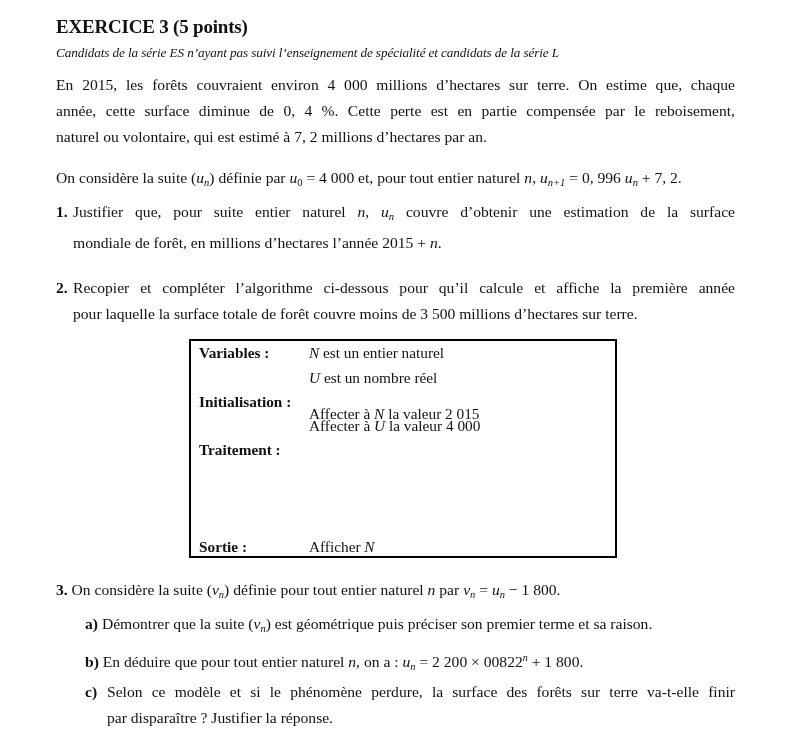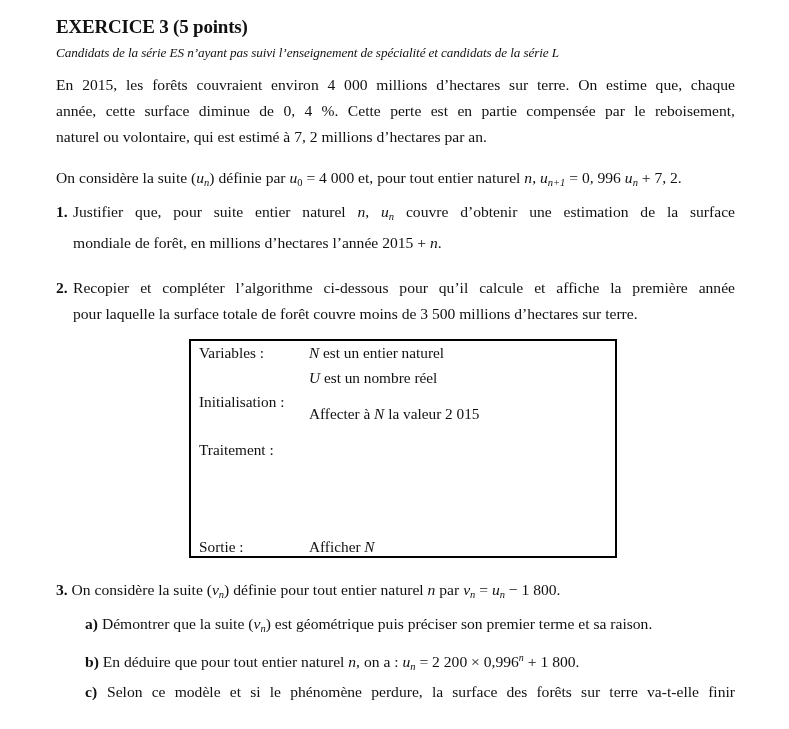--- a/index.html
+++ b/index.html
@@ -15,21 +15,21 @@
   .math { font-style: italic; }
   sub { font-size: 10.5px; vertical-align: -3px; font-style: italic; }
   sup { font-size: 10px; vertical-align: 6px; font-style: italic; }
   .num { font-weight: bold; }
   .just { display: block; text-align: justify; text-align-last: justify; }
   .box {
     position: absolute; left: 189px; top: 339px; width: 428px; height: 219px;
     border: 2px solid #000; box-sizing: border-box;
   }
   .box .row { position: absolute; font-size: 15.3px; white-space: nowrap; }
-  .box .lbl { left: 8px; font-weight: normal; }
+  .box .lbl { left: 8px; font-weight: bold; }
   .box .val { left: 118px; }
 </style>
 </head>
 <body>
 
 <div class="abs title">EXERCICE 3 (5 points)</div>
 <div class="abs subtitle">Candidats de la série ES n’ayant pas suivi l’enseignement de spécialité et candidats de la série L</div>
 
 <div class="abs para" style="left:56px; top:72px; width:679px;">
   <span class="just">En 2015, les forêts couvraient environ 4 000 millions d’hectares sur terre. On estime que, chaque</span>
@@ -56,38 +56,40 @@
     <span>pour laquelle la surface totale de forêt couvre moins de 3 500 millions d’hectares sur terre.</span>
   </div>
 </div>
 
 <div class="box">
   <div class="row lbl" style="top:3px;">Variables :</div>
   <div class="row val" style="top:3px;"><span class="math">N</span><span> est un entier naturel</span></div>
   <div class="row val" style="top:28px;"><span class="math">U</span><span> est un nombre réel</span></div>
   <div class="row lbl" style="top:52px;">Initialisation :</div>
   <div class="row val" style="top:64px;"><span>Affecter à </span><span class="math">N</span><span> la valeur 2 015</span></div>
+  <div class="row val" style="top:76px;"><span>Affecter à </span><span class="math">U</span><span> la valeur 4 000</span></div>
   <div class="row lbl" style="top:100px;">Traitement :</div>
   <div class="row lbl" style="top:197px;text-align:center;">Sortie :</div>
   <div class="row val" style="top:197px;"><span>Afficher </span><span class="math">N</span></div>
 </div>
 
 <div class="abs para" style="left:56px; top:577px;">
   <span class="num">3.</span>
   <span>On considère la suite (</span><span class="math">v</span><sub>n</sub><span>) définie pour tout entier naturel </span><span class="math">n</span><span> par </span><span class="math">v</span><sub>n</sub><span> = </span><span class="math">u</span><sub>n</sub><span> − 1 800.</span>
 </div>
 
 <div class="abs para" style="left:85px; top:611px;">
   <span class="num">a)</span>
   <span>Démontrer que la suite (</span><span class="math">v</span><sub>n</sub><span>) est géométrique puis préciser son premier terme et sa raison.</span>
 </div>
 
 <div class="abs para" style="left:85px; top:645px;">
   <span class="num">b)</span>
-  <span>En déduire que pour tout entier naturel </span><span class="math">n</span><span>, on a : </span><span class="math">u</span><sub>n</sub><span> = 2 200 × 0,996</span><sup>n</sup><span> + 1 800.</span>
+  <span>En déduire que pour tout entier naturel </span><span class="math">n</span><span>, on a : </span><span class="math">u</span><sub>n</sub><span> = 2 200 × 00822</span><sup>n</sup><span> + 1 800.</span>
 </div>
 
 <div class="abs para" style="left:85px; top:679px; width:650px;">
   <span class="abs num" style="left:0; top:0;">c)</span>
   <div style="margin-left:22px;">
     <span class="just">Selon ce modèle et si le phénomène perdure, la surface des forêts sur terre va-t-elle finir</span>
+    <span>par disparaître ? Justifier la réponse.</span>
   </div>
 </div>
 
 </body></html>

